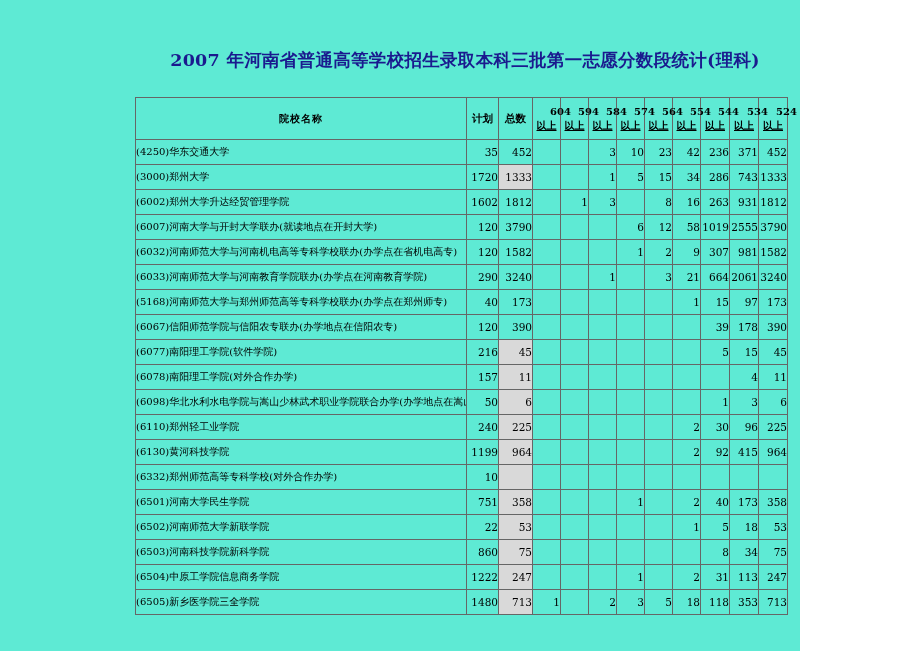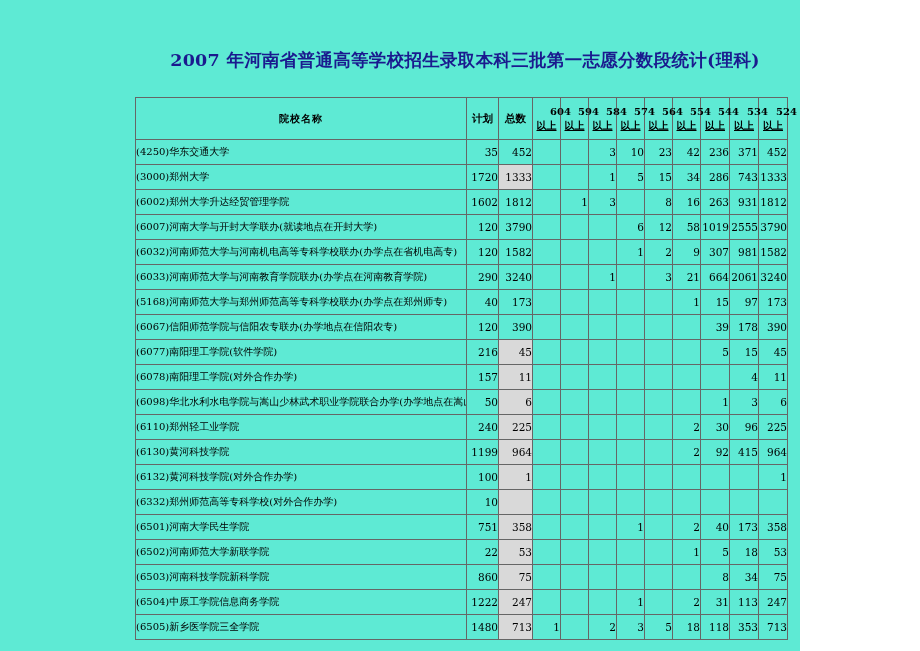--- a/index.html
+++ b/index.html
@@ -343,34 +343,20 @@
             <td class="c-num"></td>
             <td class="c-num"></td>
             <td class="c-num"></td>
             <td class="c-num"></td>
             <td class="c-num">2</td>
             <td class="c-num">92</td>
             <td class="c-num">415</td>
             <td class="c-num">964</td>
           </tr>
           <tr>
-            <td class="c-name">(6132)黄河科技学院(对外合作办学)</td>
-            <td class="c-num">100</td>
-            <td class="c-num shaded">1</td>
-            <td class="c-num"></td>
-            <td class="c-num"></td>
-            <td class="c-num"></td>
-            <td class="c-num"></td>
-            <td class="c-num"></td>
-            <td class="c-num"></td>
-            <td class="c-num"></td>
-            <td class="c-num"></td>
-            <td class="c-num">1</td>
-          </tr>
-          <tr>
             <td class="c-name">(6332)郑州师范高等专科学校(对外合作办学)</td>
             <td class="c-num">10</td>
             <td class="c-num shaded"></td>
             <td class="c-num"></td>
             <td class="c-num"></td>
             <td class="c-num"></td>
             <td class="c-num"></td>
             <td class="c-num"></td>
             <td class="c-num"></td>
             <td class="c-num"></td>

